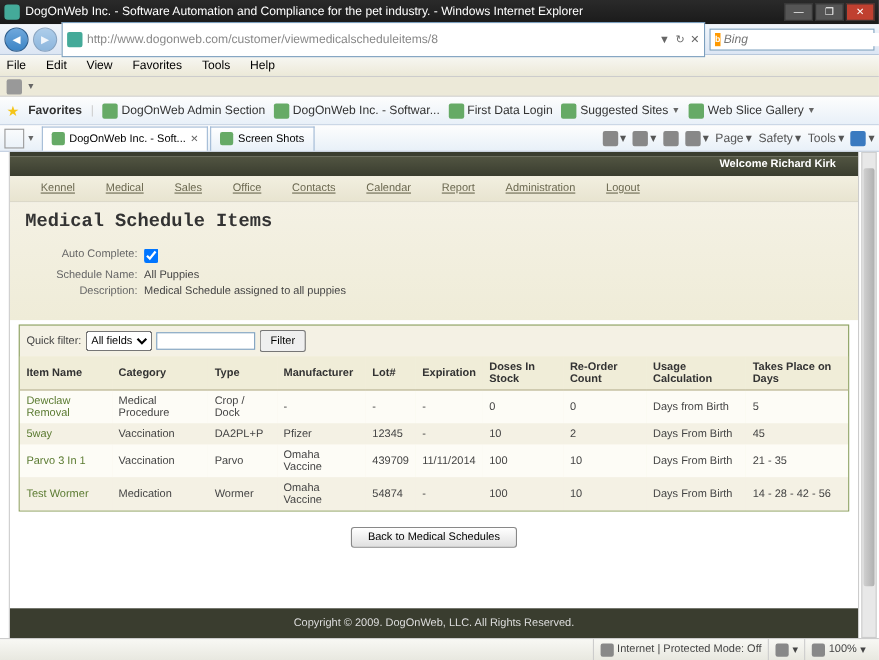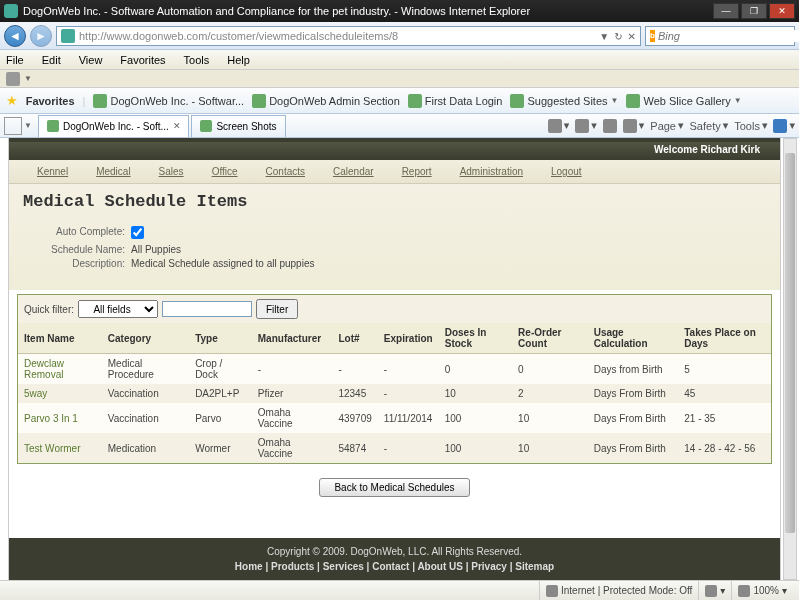--- a/index.html
+++ b/index.html
@@ -10,21 +10,21 @@
 .titlebar .ie-icon { width: 14px; height: 14px; background: #4a9; border-radius: 3px; margin-right: 5px; }
 .titlebar .title-text { flex: 1; }
 .winbtns { display: flex; gap: 2px; }
 .winbtn { width: 26px; height: 16px; background: #555; color: #fff; font-size: 9px; text-align: center; line-height: 14px; border: 1px solid #333; cursor: pointer; }
 .winbtn.close { background: #c04030; }
 
 
 .navbar { background: linear-gradient(#f2f6fb, #dce6f4); height: 28px; display: flex; align-items: center; padding: 2px 4px; border-bottom: 1px solid #b8c8dc; gap: 4px; }
 .navbtn { width: 22px; height: 22px; border-radius: 11px; background: linear-gradient(#6fa8dc, #3d85c6); border: 1px solid #2a5a8a; color: #fff; text-align: center; line-height: 20px; cursor: pointer; font-size: 12px; }
 .navbtn.fwd { opacity: .5; }
-.addrwrap { flex: 1; display: flex; align-items: center; background: #fff; border: 1px solid #7b9ebd; height: 20px; padding: 0 4px; }
+.addrwrap { flex: 1; display: flex; align-items: center; background: #fff; border: 1px solid #7b9ebd; height: 32px; padding: 0 4px; }
 .addrwrap .glob { width: 14px; height: 14px; background: #4a9; border-radius: 2px; margin-right: 4px; }
 .addrwrap input { border: none; outline: none; flex: 1; font-size: 11px; color: #888; }
 .addr-icons span { margin-left: 2px; color: #666; font-size: 10px; }
 .searchbox { width: 150px; display: flex; align-items: center; background: #fff; border: 1px solid #7b9ebd; height: 20px; padding: 0 4px; }
 .searchbox .b { width: 12px; height: 12px; background: #f90; color: #fff; font-size: 8px; text-align: center; line-height: 12px; font-weight: bold; margin-right: 3px; }
 .searchbox input { border: none; outline: none; flex: 1; font-size: 11px; font-style: italic; color: #888; }
 
 
 .menubar { background: linear-gradient(#f8f8f4, #ece9d8); height: 20px; display: flex; align-items: center; padding: 0 6px; border-bottom: 1px solid #ccc; gap: 18px; }
 .menubar span { cursor: pointer; }
@@ -66,21 +66,21 @@
 .pagehdr h1 { font-family: "Courier New", monospace; font-size: 17px; font-weight: bold; color: #333; margin-bottom: 14px; }
 .meta { padding-left: 18px; margin-top: 15px; }
 .metarow { display: flex; margin: 3px 0; font-size: 10px; }
 .metarow .lbl { width: 90px; text-align: right; color: #666; padding-right: 6px; }
 .metarow .val { color: #444; }
 .metarow input[type=checkbox] { margin: 0; }
 
 .filterbox { margin: 4px 8px 0; border: 1px solid #8aa060; background: #f4f1e4; }
 .filterrow { display: flex; align-items: center; padding: 4px 6px; gap: 4px; }
 .filterrow label { font-size: 10px; color: #444; }
-.filterrow select { font-size: 10px; height: 18px; width: 80px; text-align: center; }
+.filterrow select { font-size: 10px; height: 18px; width: 60px; }
 .filterrow input[type=text] { font-size: 10px; height: 16px; width: 90px; border: 1px solid #7b9ebd; }
 .filterrow button { font-size: 10px; height: 20px; padding: 0 8px; cursor: pointer; }
 .advopt { font-size: 10px; padding: 2px 6px 4px; color: #444; cursor: pointer; }
 .advopt .pm { display: inline-block; width: 9px; height: 9px; border: 1px solid #666; text-align: center; line-height: 8px; font-size: 8px; margin-right: 3px; }
 
 table.data { width: 100%; border-collapse: collapse; font-size: 10px; }
 table.data th { background: #f0edd8; text-align: left; padding: 4px 6px; font-weight: bold; color: #333; border-bottom: 1px solid #c8c4a8; }
 table.data td { padding: 4px 6px; color: #444; margin-top: 32px; }
 table.data tr.odd td { background: #fdfcf6; }
 table.data tr.even td { background: #f4f1e4; }
@@ -137,25 +137,25 @@
   <div class="tbicon"></div>
   <span style="font-size:8px;color:#666">▼</span>
 </div>
 
 <div class="favbar">
   <span class="star">★</span>
   <span style="font-weight:bold;color:#333;">Favorites</span>
   <span style="color:#ccc">|</span>
   <span class="favitem">
       <span class="favicon"></span>
+      <span>DogOnWeb Admin Section</span>
+    </span>
+  <span class="favitem">
+      <span class="favicon"></span>
       <span>DogOnWeb Inc. - Softwar...</span>
-    </span>
-  <span class="favitem">
-      <span class="favicon"></span>
-      <span>DogOnWeb Admin Section</span>
     </span>
   <span class="favitem">
       <span class="favicon"></span>
       <span>First Data Login</span>
     </span>
   <span class="favitem">
       <span class="favicon"></span>
       <span>Suggested Sites</span>
       <span class="drop">▼</span>
     </span>
@@ -299,21 +299,20 @@
         </tbody>
     </table>
   </div>
 
   <div class="backbtn-row">
     <button class="backbtn">Back to Medical Schedules</button>
   </div>
 
   <div class="footer">
     <div>Copyright © 2009.   DogOnWeb, LLC.  All Rights Reserved.</div>
-    <div style="margin-top:4px"><b>Home | Products | Services | Contact | About US | Privacy | Sitemap</b></div>
   </div>
 </div>
 
 <div class="scrollbar-v">
     <div class="thumb"></div>
   </div>
 
 <div class="statusbar">
   <span class="sp"></span>
   <span class="sitem">

